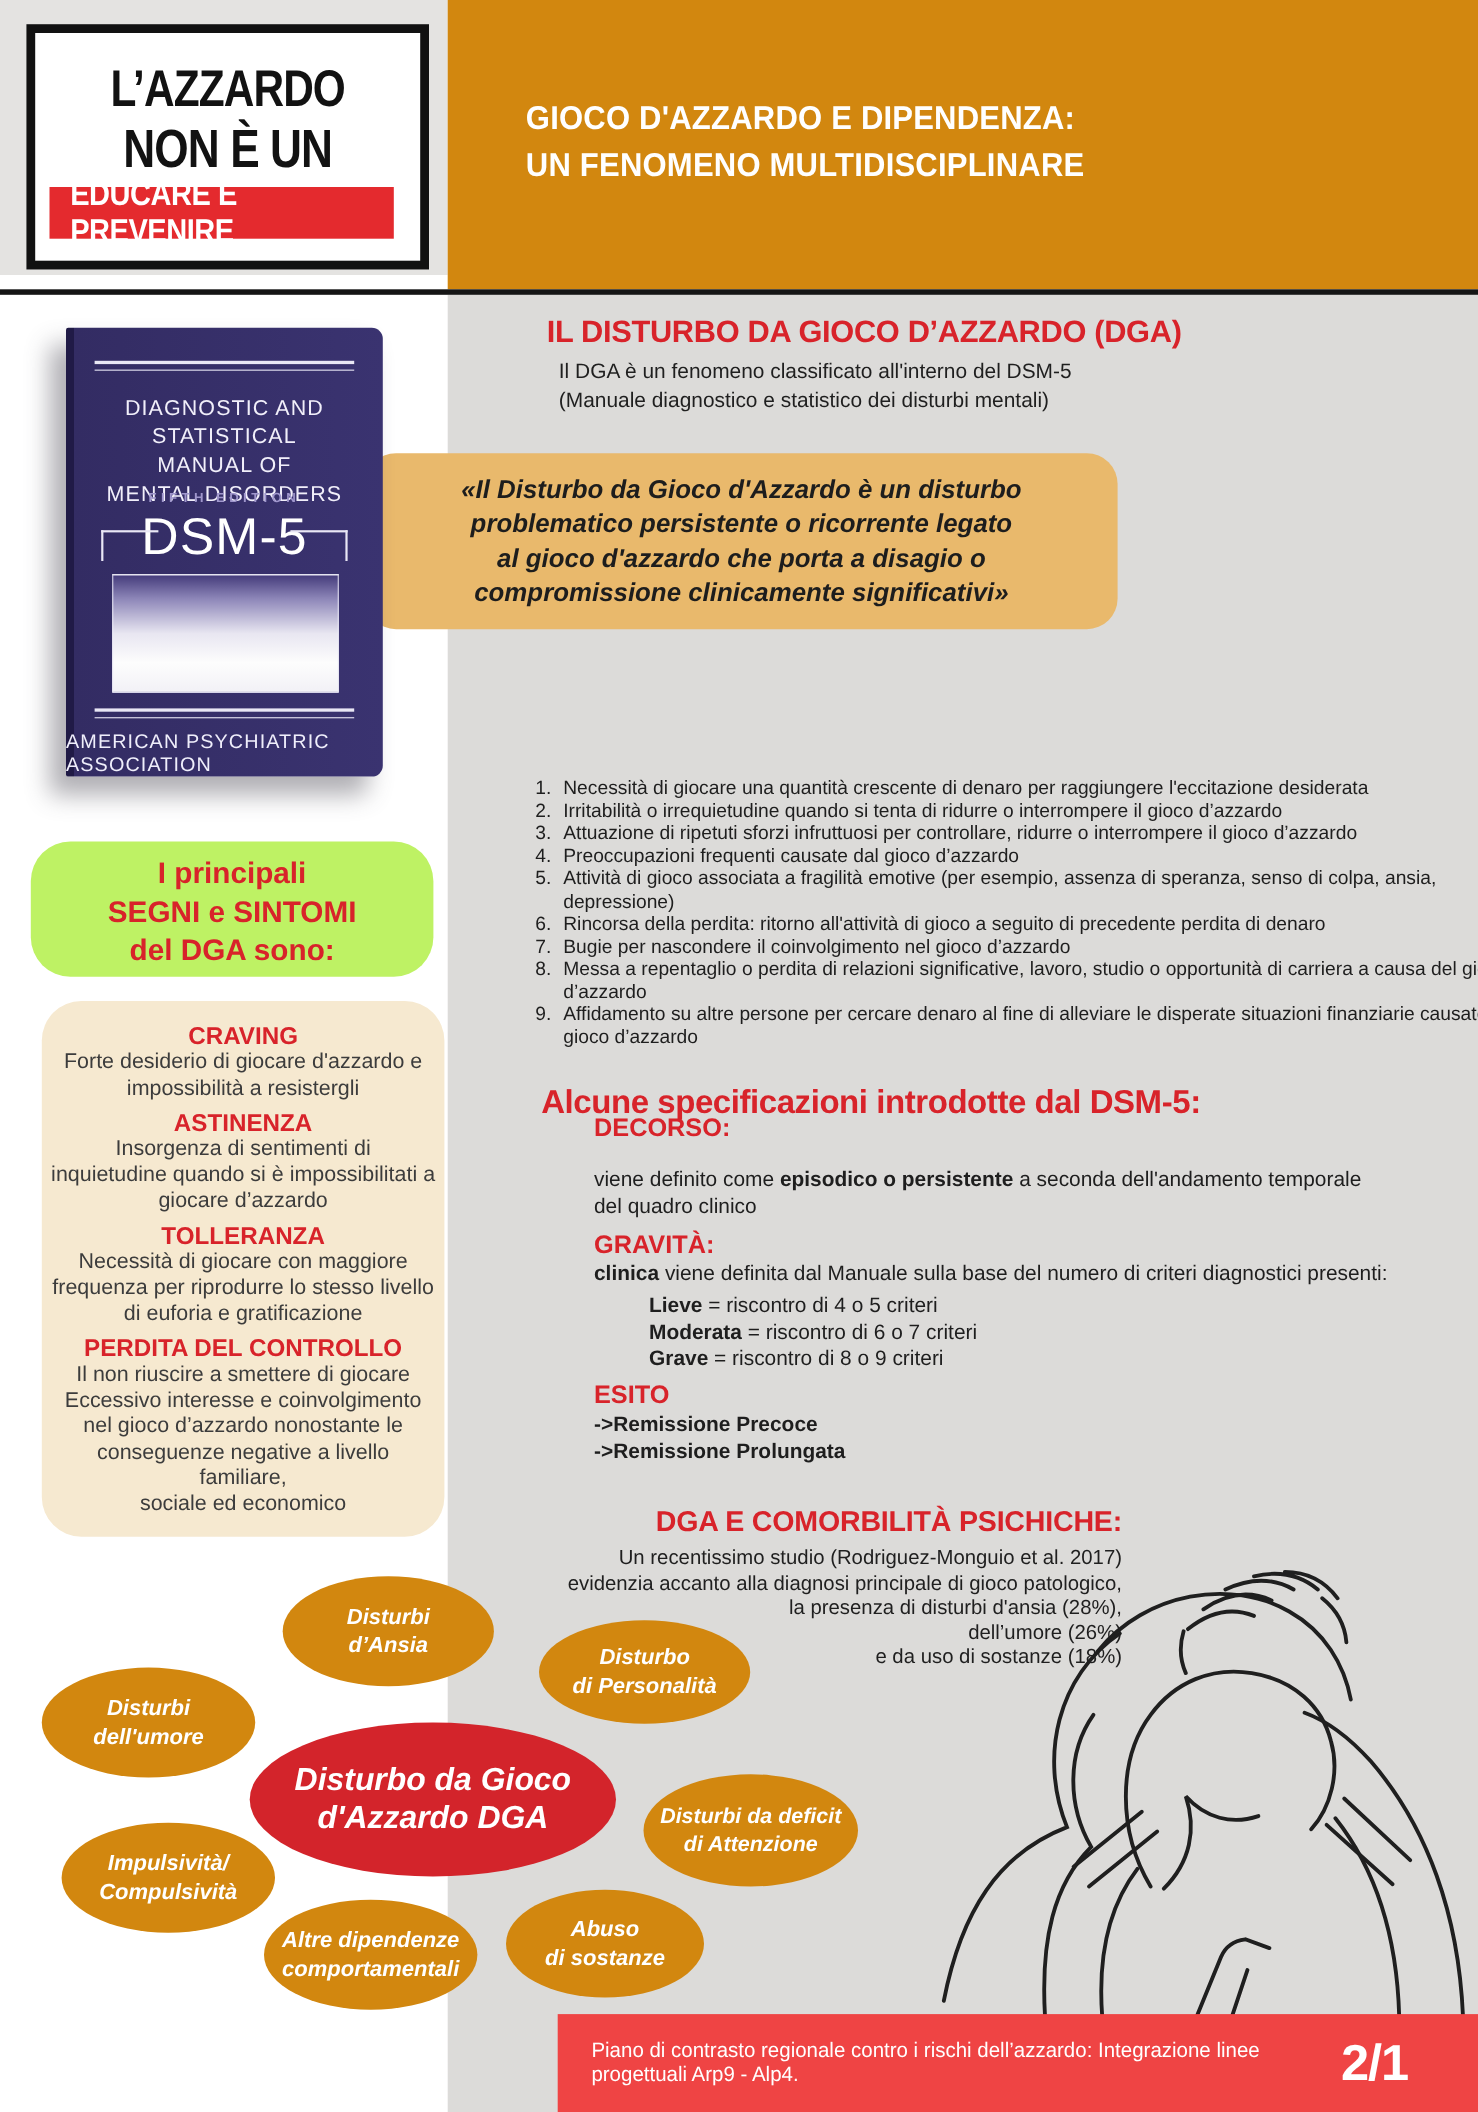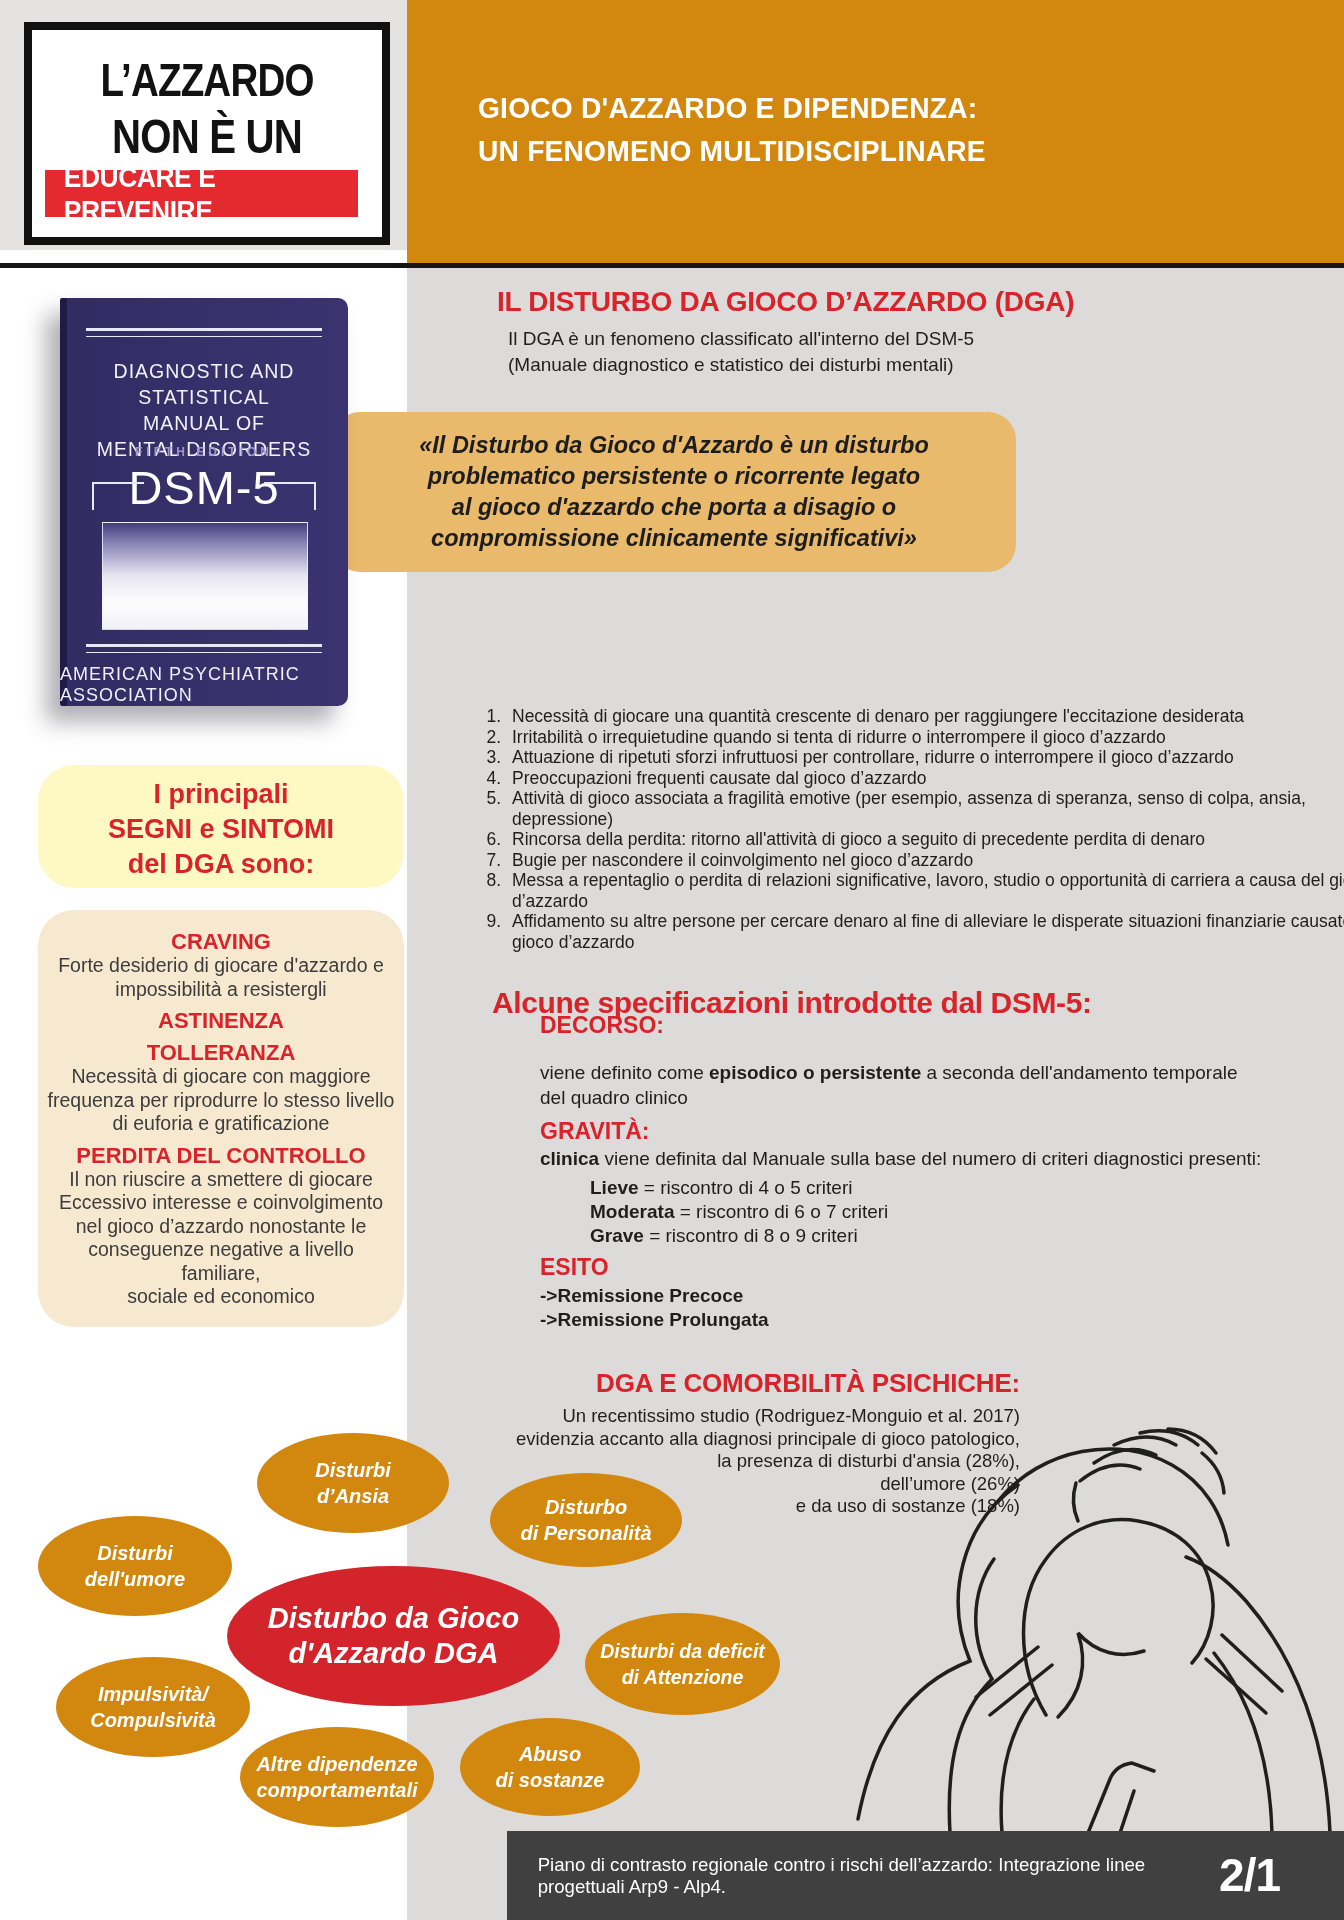--- a/index.html
+++ b/index.html
@@ -39,21 +39,21 @@
   .dga-subtitle{left:508px;top:326px;font-size:19px;line-height:26px;color:#1f1f1f;z-index:2;}
 
   .quote-box{left:332px;top:412px;width:684px;height:160px;background:#e9b96c;border-radius:28px;z-index:2;display:flex;align-items:center;justify-content:center;}
   .quote-text{font-size:23.5px;font-weight:bold;font-style:italic;line-height:31px;color:#1d1d1d;text-align:center;}
 
   .diag-heading{left:430px;top:580px;font-size:33px;font-weight:bold;color:#d8232a;line-height:44px;letter-spacing:-.3px;z-index:2;}
   .diag-list{left:462px;top:706px;width:880px;z-index:2;margin:0;padding:0 0 0 44px;}
   .diag-list li{font-size:17.5px;line-height:20.5px;color:#1e1e1e;padding-left:6px;margin:0;}
 
   
-  .signs-box1{left:38px;top:765px;width:366px;height:123px;background:#fef9c3;border-radius:36px;z-index:2;}
+  .signs-box1{left:28px;top:765px;width:366px;height:123px;background:#bef264;border-radius:36px;z-index:2;}
   .signs-title{position:absolute;left:0;top:12px;width:100%;text-align:center;font-size:27px;font-weight:bold;color:#d8232a;line-height:35px;}
   .signs-box2{left:38px;top:910px;width:366px;background:#f6e9d0;border-radius:36px;z-index:2;padding:12px 8px 18px 8px;box-sizing:border-box;}
   .sign-term{text-align:center;font-size:22px;font-weight:bold;color:#d8232a;line-height:25px;margin-top:7px;}
   .sign-desc{text-align:center;font-size:19.5px;line-height:23.5px;color:#3c3c3c;}
 
   
   .specs-title{left:492px;top:986px;font-size:30px;font-weight:bold;color:#d8232a;letter-spacing:-.4px;z-index:2;}
   .spec-label{font-size:23px;font-weight:bold;color:#d8232a;z-index:2;}
   .spec-body{font-size:19px;line-height:24.5px;color:#1e1e1e;z-index:2;}
   .lv-row{font-size:19px;line-height:24px;color:#1e1e1e;}
@@ -72,21 +72,21 @@
   .bub-dga{left:227px;top:1566px;width:333px;height:140px;background:#d3242b;font-size:29px;line-height:35px;z-index:6;}
   .bub-imp{left:56px;top:1657px;width:194px;height:100px;}
   .bub-def{left:585px;top:1613px;width:195px;height:102px;font-size:19.5px;}
   .bub-altre{left:240px;top:1727px;width:194px;height:100px;}
   .bub-abuso{left:460px;top:1718px;width:180px;height:98px;}
 
   
   .figure-svg{left:850px;top:1383px;width:494px;height:450px;z-index:1;}
 
   
-  .footer-bar{left:507px;top:1831px;width:837px;height:89px;background:#404040;z-index:7;}
+  .footer-bar{left:507px;top:1831px;width:837px;height:89px;background:#ef4444;z-index:7;}
   .footer-text{position:absolute;left:24px;right:150px;top:0;height:89px;display:flex;align-items:center;justify-content:center;font-size:19px;color:#ffffff;transform:scaleX(.98);}
   .footer-page{position:absolute;right:64px;top:50%;transform:translateY(-52%);font-size:46px;font-weight:bold;color:#ffffff;letter-spacing:-1px;}
 </style>
 </head>
 <body>
 
 <div class="page">
 
   <div class="abs top-left-bg"></div>
   <div class="abs top-right-bg"></div>
@@ -145,20 +145,23 @@
   <div class="abs signs-box1">
     <div class="signs-title pre">I principali
 SEGNI e SINTOMI
 del DGA sono:</div>
   </div>
   <div class="abs signs-box2">
     <div class="sign-term">CRAVING</div>
     <div class="sign-desc pre">Forte desiderio di giocare d'azzardo e
 impossibilità a resistergli</div>
     <div class="sign-term">ASTINENZA</div>
+    <div class="sign-desc pre">Insorgenza di sentimenti di
+inquietudine quando si è impossibilitati a
+giocare d’azzardo</div>
     <div class="sign-term">TOLLERANZA</div>
     <div class="sign-desc pre">Necessità di giocare con maggiore
 frequenza per riprodurre lo stesso livello
 di euforia e gratificazione</div>
     <div class="sign-term">PERDITA DEL CONTROLLO</div>
     <div class="sign-desc pre">Il non riuscire a smettere di giocare</div>
     <div class="sign-desc pre">Eccessivo interesse e coinvolgimento
 nel gioco d’azzardo nonostante le
 conseguenze negative a livello familiare,
 sociale ed economico</div>

